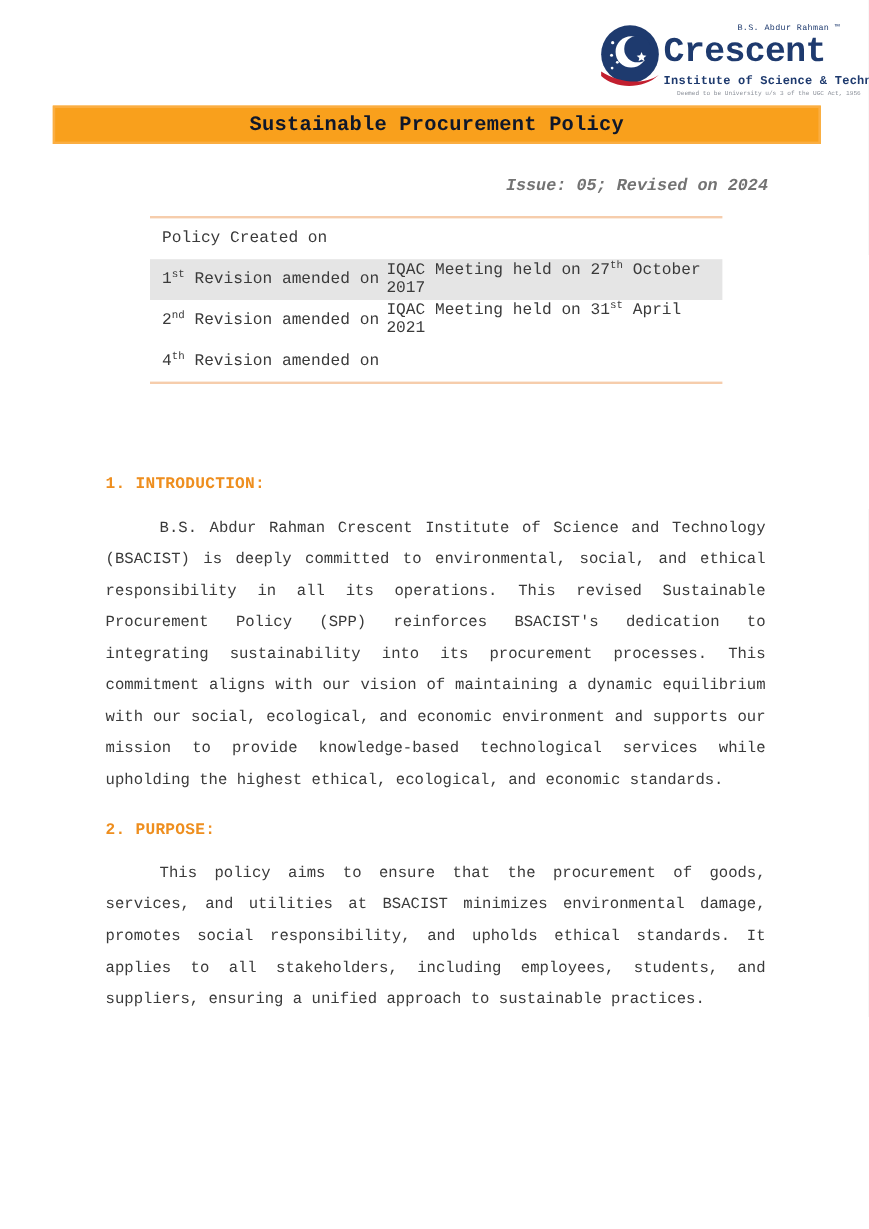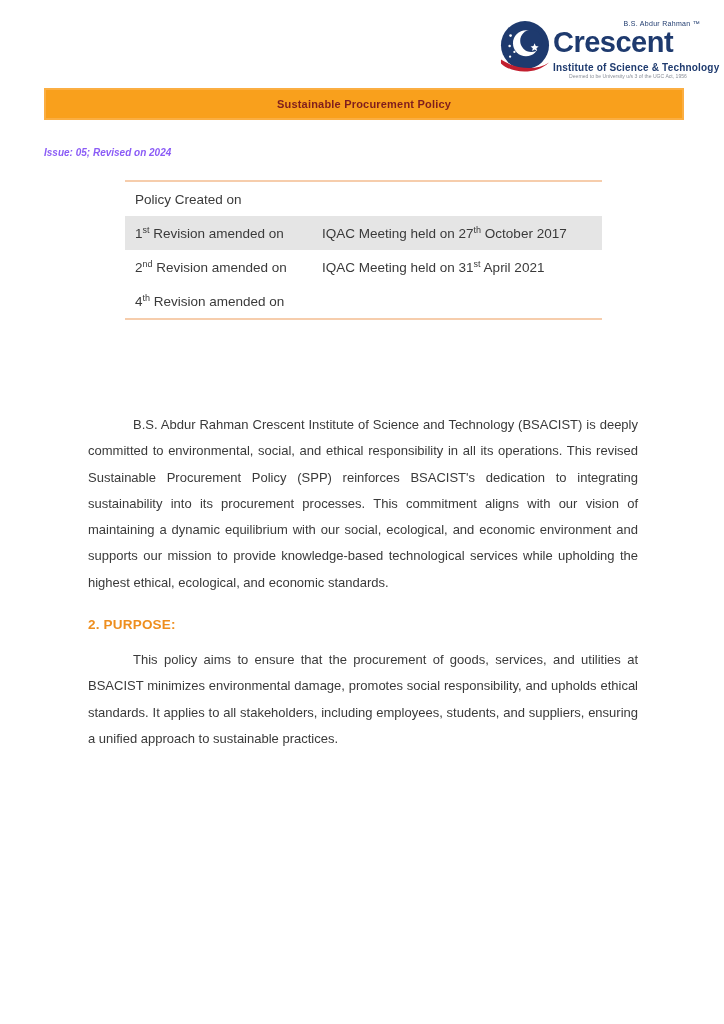--- a/index.html
+++ b/index.html
@@ -1,43 +1,43 @@
 <!DOCTYPE html>
 <html><head>
 <meta charset="utf-8">
 <style>
   * { margin:0; padding:0; box-sizing:border-box; }
   html,body { background:#e9e9e9; }
   body { font-family:"Liberation Sans","DejaVu Sans",sans-serif; }
   .page {
     position:relative; width:724px; height:1024px; background:#ffffff;
-    margin:0 auto; overflow:hidden; color:#3a3a3a;
+    margin:0 auto; overflow:hidden; color:#3a3a3a;font-family:Liberation Mono, monospace;
   }
 
   
   .logo-block { position:absolute; left:498px; top:14px; width:210px; height:66px; }
   .logo-mark { position:absolute; left:2px; top:6px; width:50px; height:58px; }
   .logo-text { position:absolute; left:55px; top:6px; width:150px; }
   .logo-tm { font-size:7px; color:#1e3a6e; text-align:right; letter-spacing:.3px; padding-right:3px; }
   .logo-brand { font-size:29px; font-weight:bold; color:#1e3a6e; line-height:1.0; letter-spacing:-0.5px; margin-top:1px; }
   .logo-subtitle { font-size:10px; font-weight:bold; color:#1e3a6e; letter-spacing:.2px; margin-top:5px; white-space:nowrap; }
   .logo-tagline { font-size:6px; color:#8a8f98; text-align:center; margin-top:1px; white-space:nowrap; transform:scale(.85); transform-origin:center top; }
 
   
   .banner {
     position:absolute; left:44px; top:88px; width:640px; height:32px;
     background:#f9a01c; border:2px solid #fbae42;
     display:flex; align-items:center; justify-content:center;
   }
-  .banner-title { color:#7f1d1d; font-weight:bold; font-size:11px; letter-spacing:.2px; }
+  .banner-title { color:#0f172a; font-weight:bold; font-size:17px; letter-spacing:.2px; }
 
   
   .issue-line {
     position:absolute; left:44px; top:147px; width:596px;
-    text-align:left; color:#8b5cf6; font-weight:bold; font-style:italic; font-size:10px;
+    text-align:right; color:#737373; font-weight:bold; font-style:italic; font-size:14px;
   }
 
   
   .rev-table {
     position:absolute; left:125px; top:180px; width:477px;
     border-top:2px solid #f6cdac; border-bottom:2px solid #f6cdac;
     font-size:13.5px;
   }
   .rev-row { display:grid; grid-template-columns:187px 1fr; height:34px; align-items:center; padding-left:10px; }
   .rev-row.peach { background:#e5e5e5; }
@@ -102,19 +102,20 @@
     <div class="rev-row">
       <div><span>2</span><span class="sup">nd</span><span> Revision amended on</span></div>
       <div><span>IQAC Meeting held on 31</span><span class="sup">st</span><span> April 2021</span></div>
     </div>
     <div class="rev-row">
       <div><span>4</span><span class="sup">th</span><span> Revision amended on</span></div>
     </div>
   </div>
 
   <div class="content">
+    <div class="section-heading">1. INTRODUCTION:</div>
     <p class="para">B.S. Abdur Rahman Crescent Institute of Science and Technology (BSACIST) is deeply committed to environmental, social, and ethical responsibility in all its operations. This revised Sustainable Procurement Policy (SPP) reinforces BSACIST's dedication to integrating sustainability into its procurement processes. This commitment aligns with our vision of maintaining a dynamic equilibrium with our social, ecological, and economic environment and supports our mission to provide knowledge-based technological services while upholding the highest ethical, ecological, and economic standards.</p>
     <div class="section-heading second">2. PURPOSE:</div>
     <p class="para">This policy aims to ensure that the procurement of goods, services, and utilities at BSACIST minimizes environmental damage, promotes social responsibility, and upholds ethical standards. It applies to all stakeholders, including employees, students, and suppliers, ensuring a unified approach to sustainable practices.</p>
   </div>
 
 
 </div>
 
 </body></html>

